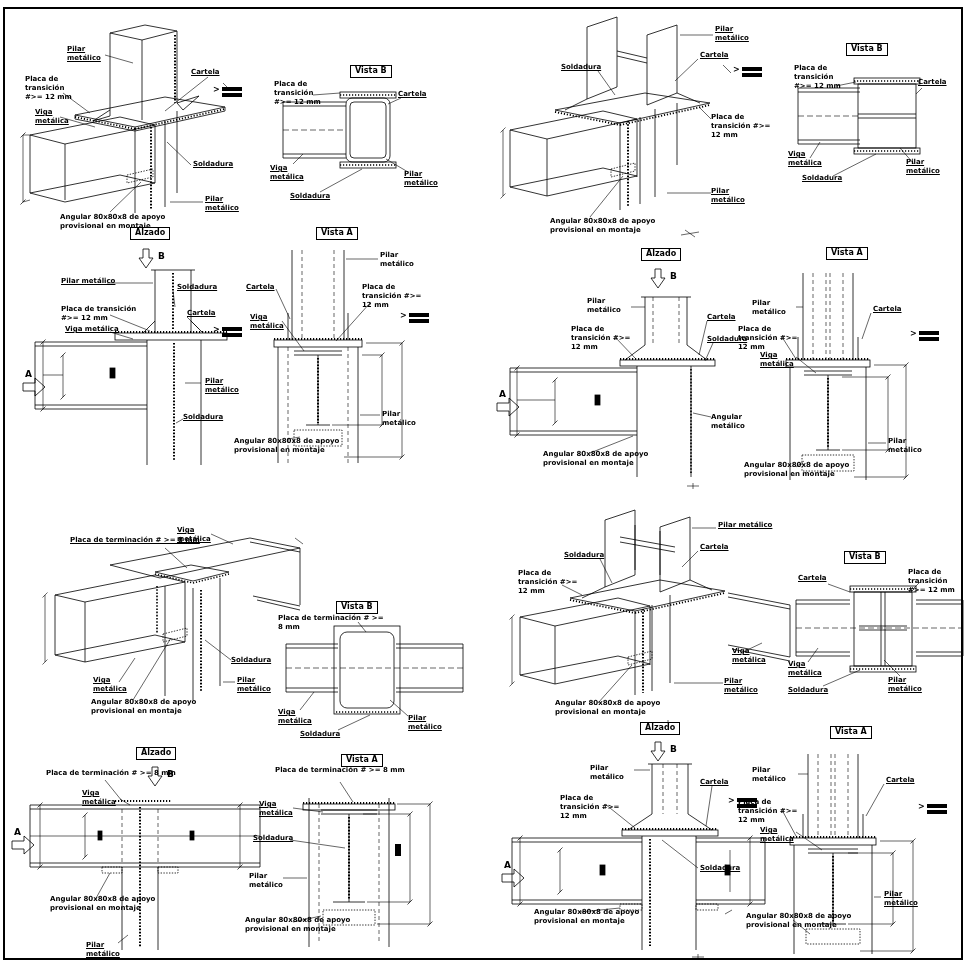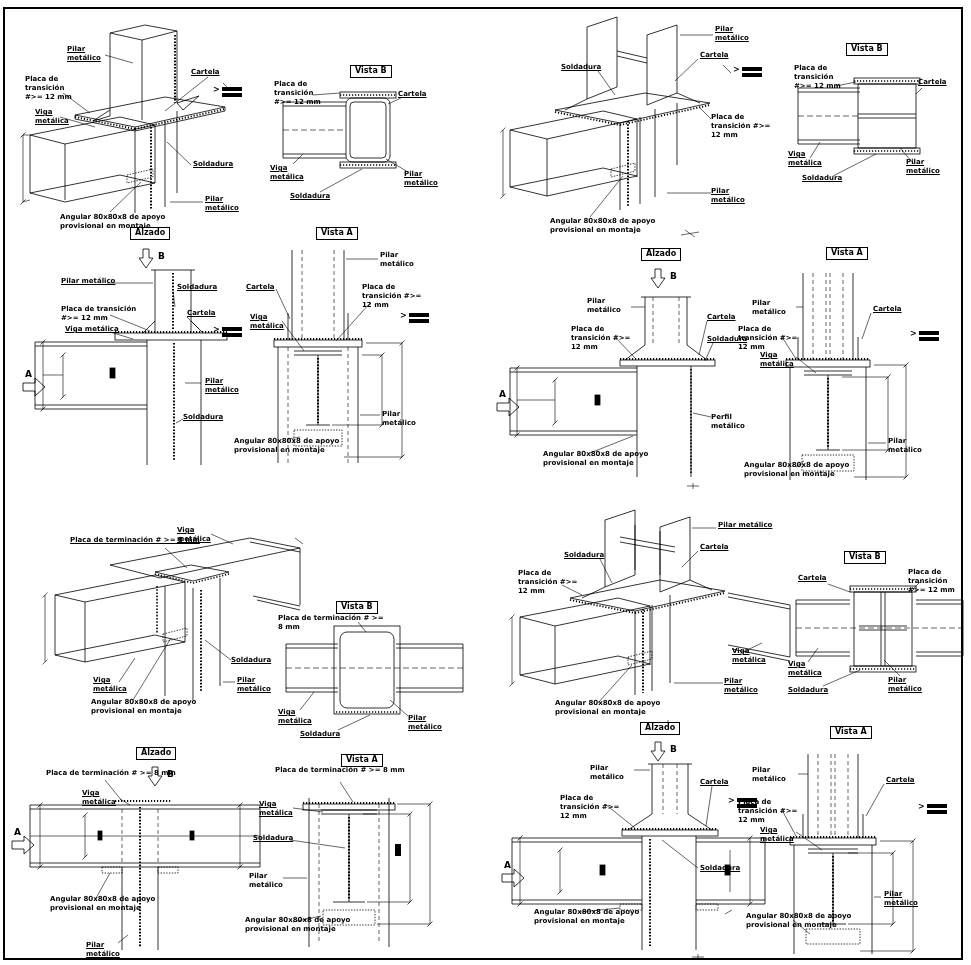--- a/index.html
+++ b/index.html
@@ -225,21 +225,21 @@
       <path d="M136,62 H150 M120,92 L140,113 M212,76 L204,110 M218,98 L210,116 M216,172 L198,168 M95,208 L138,191 M198,238 V244 M192,241 H204" stroke-width="0.6"></path>
     </g>
   </svg>
   <div class="box" style="left:146px;top:3px">Alzado</div>
   <div class="letter" style="left:175px;top:26px">B</div>
   <div class="lb" style="left:92px;top:52px;width:44px">Pilar metálico</div>
   <div class="lb" style="left:76px;top:80px;width:60px">Placa de transición #&gt;= 12 mm</div>
   <div class="lb u" style="left:212px;top:68px">Cartela</div>
   <div class="lb u" style="left:212px;top:90px">Soldadura</div>
   <div class="letter" style="left:4px;top:144px">A</div>
-  <div class="lb" style="left:216px;top:168px;width:50px">Perfil metálico</div>
+  <div class="lb" style="left:216px;top:168px;width:50px">Angular metálico</div>
   <div class="lb" style="left:48px;top:205px;width:108px">Angular 80x80x8 de apoyo provisional en montaje</div>
 </div>
 
 <div class="view" style="left:738px;top:245px;width:230px;height:245px">
   <svg width="230" height="245" viewBox="0 0 230 245">
     <g stroke="#000" stroke-width="0.8" fill="none">
       <path d="M65,28 V115 M115,28 V115"></path>
       <path d="M75,28 V115 M105,28 V115 M88,28 V115 M92,28 V115" stroke-width="0.6" stroke-dasharray="4 3"></path>
       <path d="M60,92 V115 M120,92 V115"></path>
       <rect x="48" y="115" width="84" height="7"></rect>

